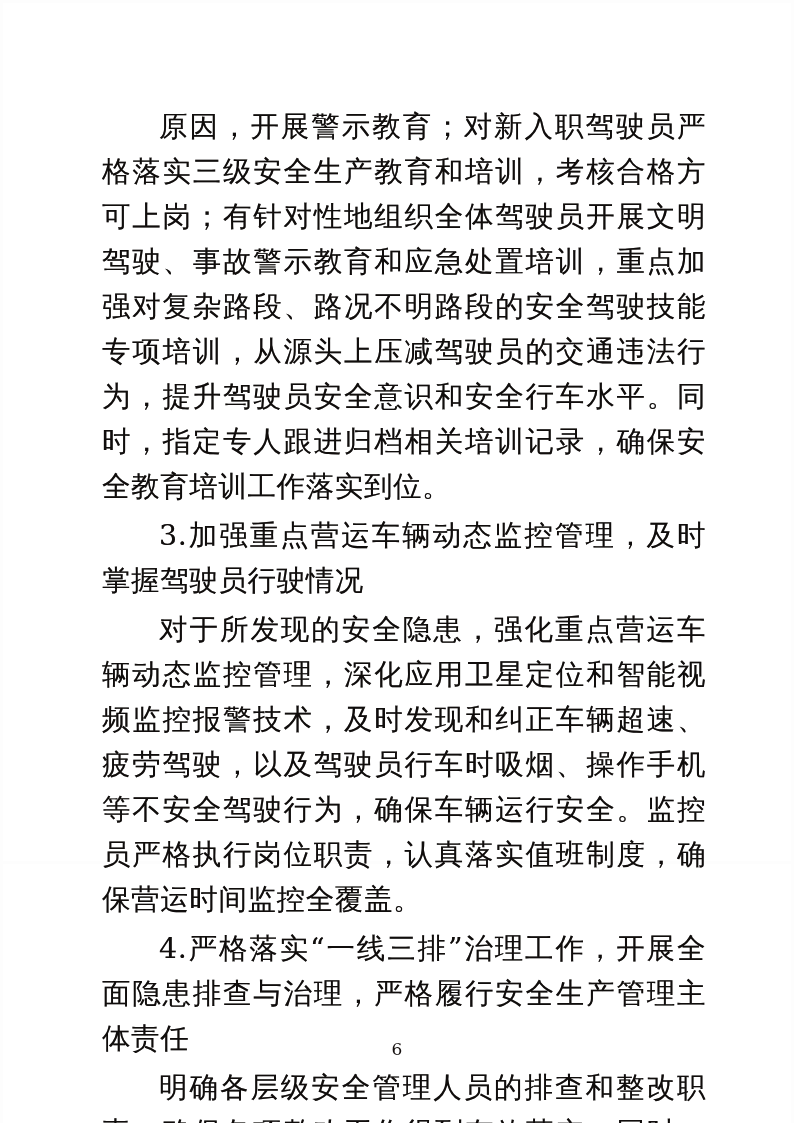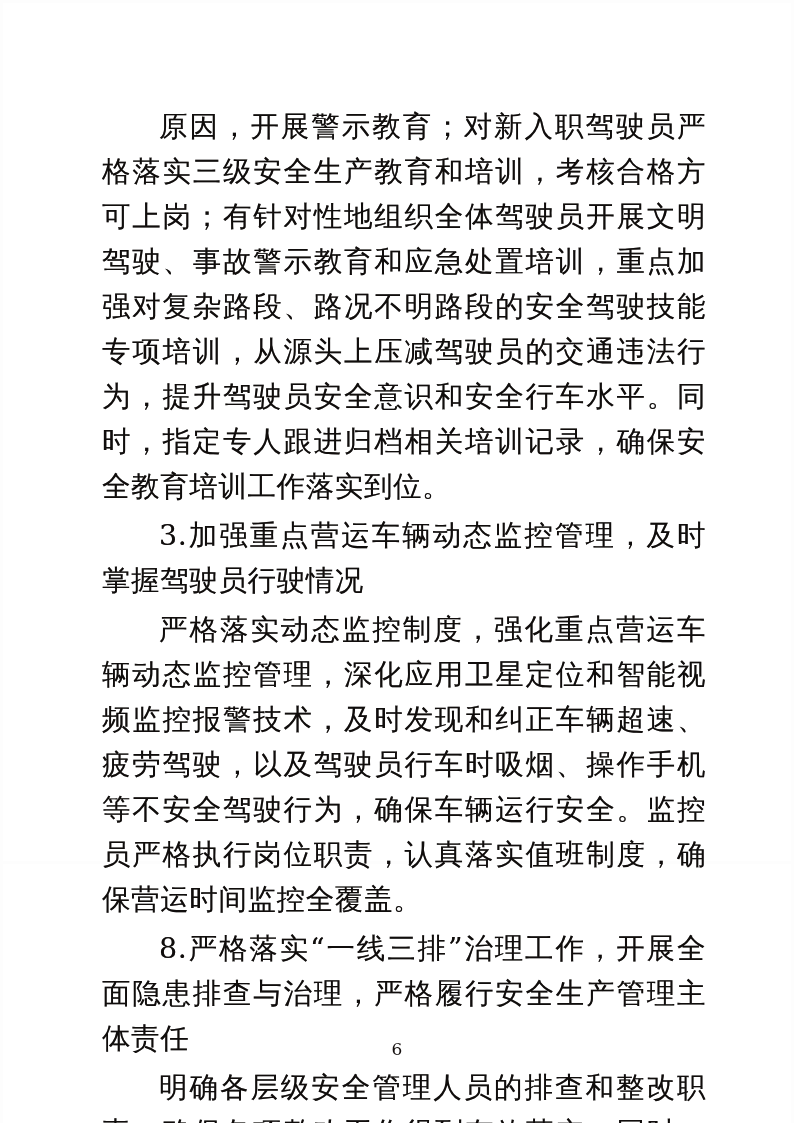--- a/index.html
+++ b/index.html
@@ -83,23 +83,23 @@
   <div id="scan-edge-left"></div>
   <div id="scan-edge-right"></div>
   <div id="scan-edge-bottom"></div>
 
   <div id="text-body">
 
     <p class="para">原因，开展警示教育；对新入职驾驶员严格落实三级安全生产教育和培训，考核合格方可上岗；有针对性地组织全体驾驶员开展文明驾驶、事故警示教育和应急处置培训，重点加强对复杂路段、路况不明路段的安全驾驶技能专项培训，从源头上压减驾驶员的交通违法行为，提升驾驶员安全意识和安全行车水平。同时，指定专人跟进归档相关培训记录，确保安全教育培训工作落实到位。</p>
 
     <p class="para">3.加强重点营运车辆动态监控管理，及时掌握驾驶员行驶情况</p>
 
-    <p class="para">严格落实动态监控制度，强化重点营运车辆动态监控管理，深化应用卫星定位和智能视频监控报警技术，及时发现和纠正车辆超速、疲劳驾驶，以及驾驶员行车时吸烟、操作手机等不安全驾驶行为，确保车辆运行安全。监控员严格执行岗位职责，认真落实值班制度，确保营运时间监控全覆盖。</p>
+    <p class="para">对于所发现的安全隐患，强化重点营运车辆动态监控管理，深化应用卫星定位和智能视频监控报警技术，及时发现和纠正车辆超速、疲劳驾驶，以及驾驶员行车时吸烟、操作手机等不安全驾驶行为，确保车辆运行安全。监控员严格执行岗位职责，认真落实值班制度，确保营运时间监控全覆盖。</p>
 
-    <p class="para">8.严格落实“一线三排”治理工作，开展全面隐患排查与治理，严格履行安全生产管理主体责任</p>
+    <p class="para">4.严格落实“一线三排”治理工作，开展全面隐患排查与治理，严格履行安全生产管理主体责任</p>
 
     <p class="para">明确各层级安全管理人员的排查和整改职责，确保各项整改工作得到有效落实。同时，制定《2021年排查计划》和《2021年“一线二排”专项隐患排查计划》。第一责任人每个月组织安全生产领导小组全体成员开展“一线三排”专项隐患排查工作，车队长每周开展车辆和驾驶员“一线三排”安全隐患排查。对于所发现的安全隐患，形成《隐患清单》，发出</p>
 
   </div>
 
   <div id="page-number">6</div>
 
 </div>
 
 </body></html>

